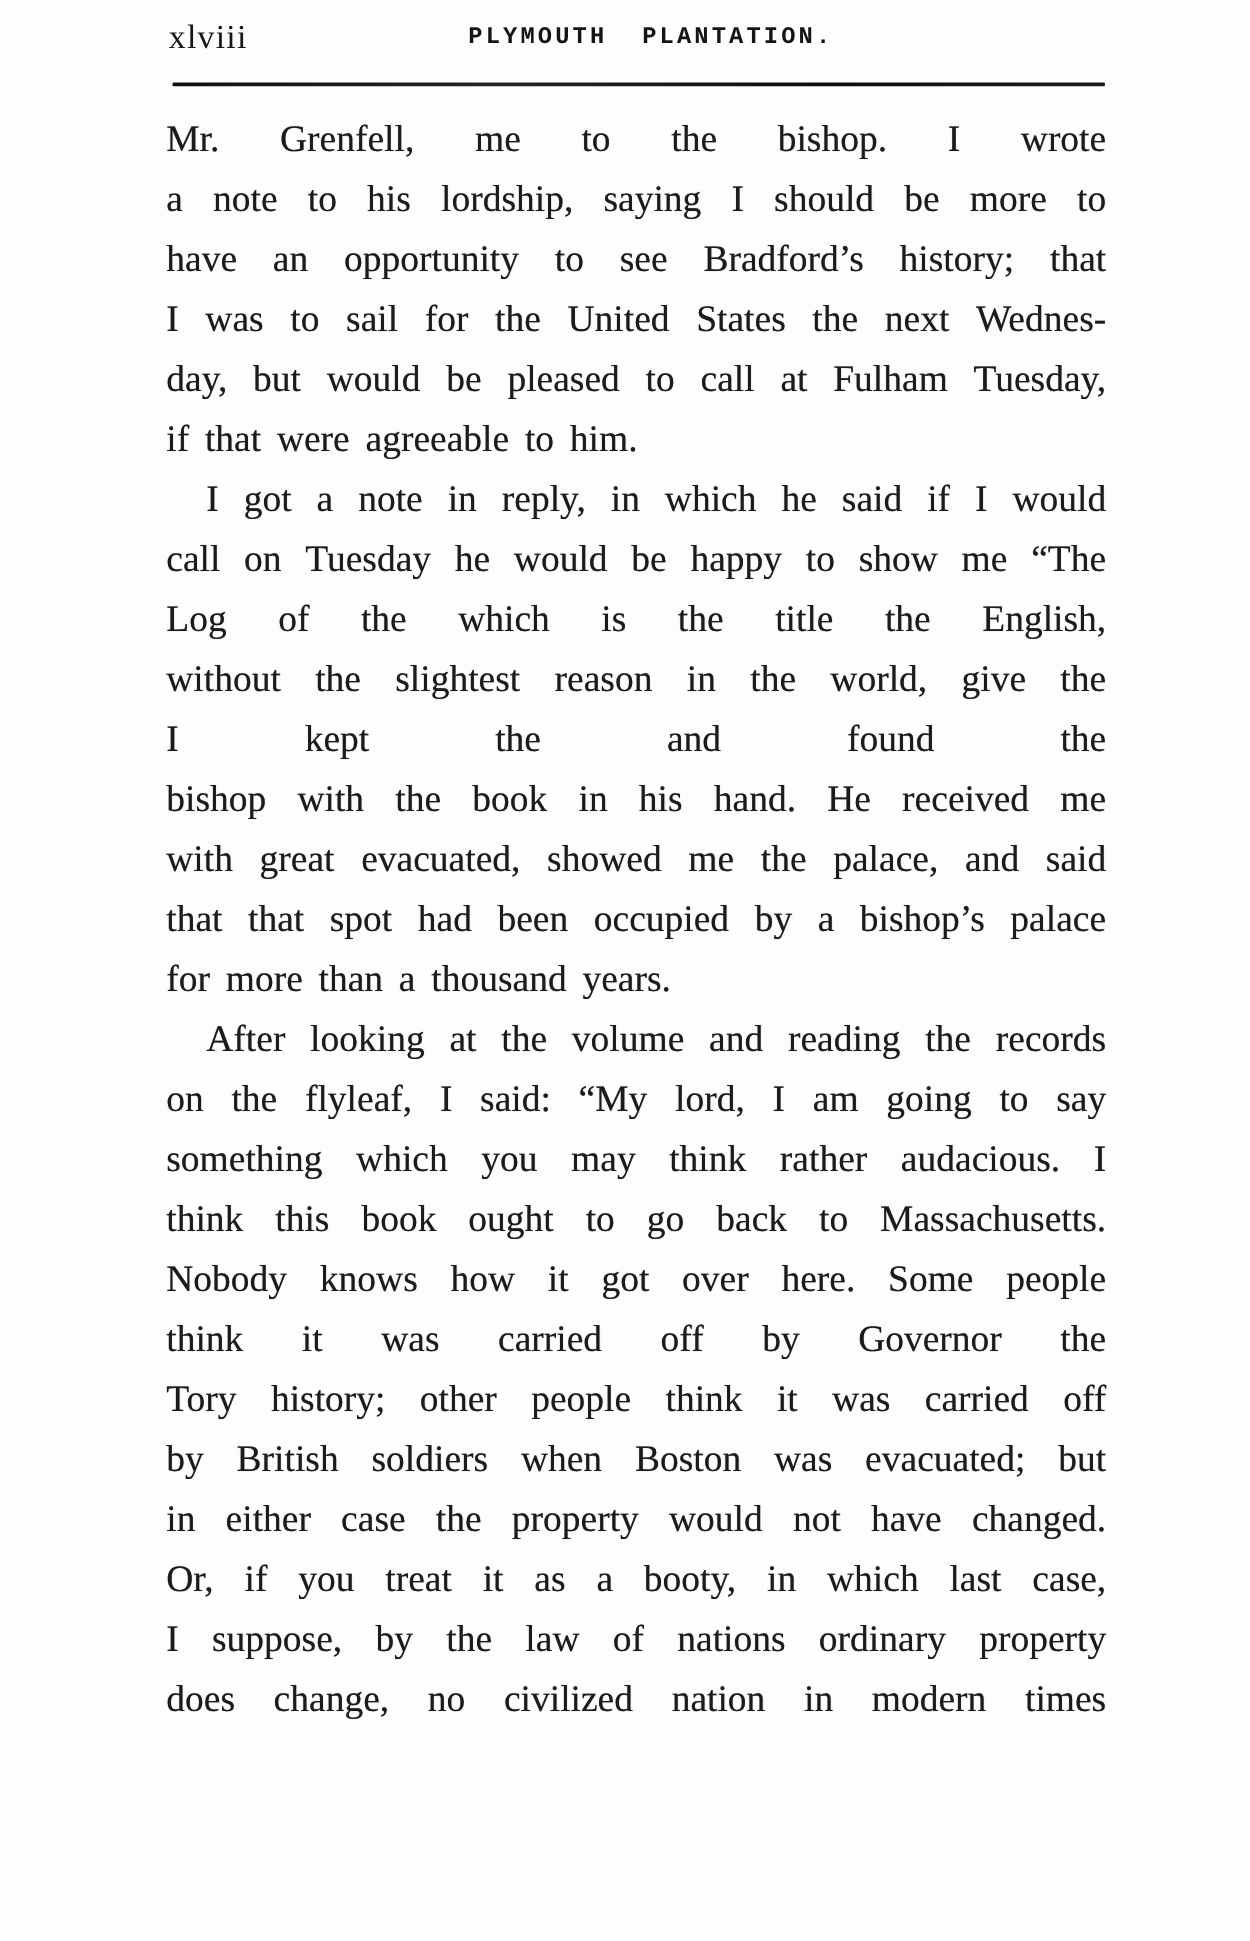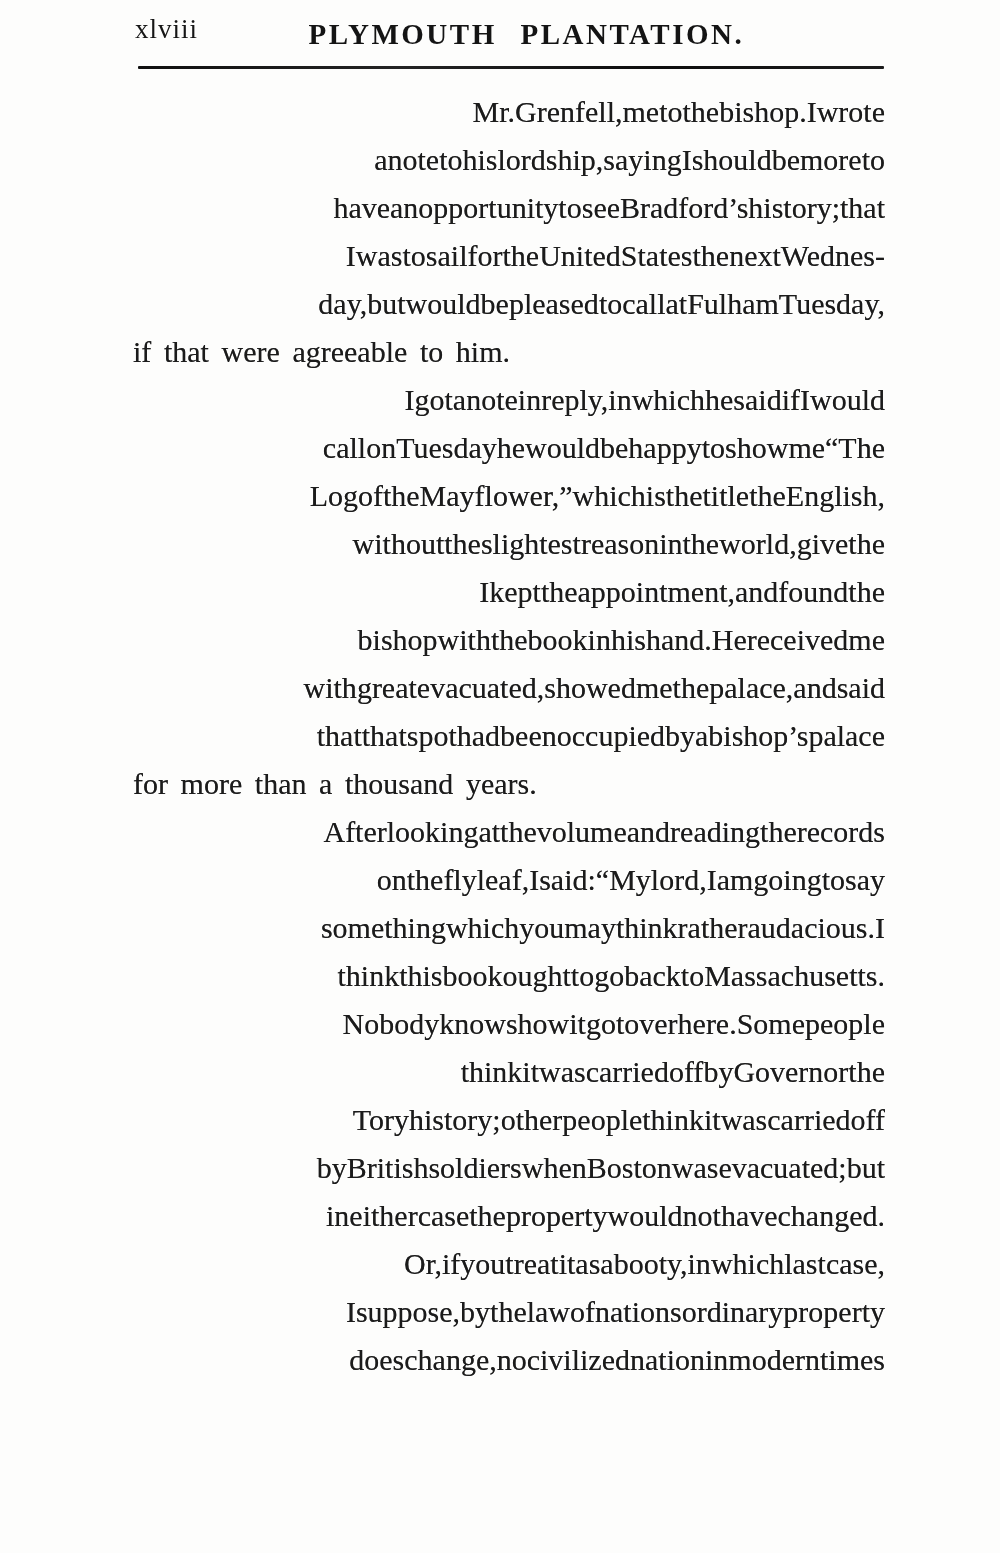--- a/index.html
+++ b/index.html
@@ -32,26 +32,27 @@
     top: 2px;
     font-size: 27px;
     letter-spacing: 1px;
     color: #161616;
   }
   .head-title {
     position: absolute;
     left: 50%;
     top: 6px;
     transform: translateX(-46%);
-    font-size: 29px;
+    font-size: 19px;
     font-weight: 700;
     letter-spacing: 2.5px;
     word-spacing: 14px;
     white-space: nowrap;
     color: #141414;
+    font-family: Liberation Mono, monospace;
   }
 
   
   .head-rule {
     position: absolute;
     top: 66px;
     left: 138px;
     width: 746px;
     height: 3px;
     background: linear-gradient(90deg, #101010 0%, #242424 35%, #0d0d0d 70%, #1c1c1c 100%);
@@ -63,21 +64,21 @@
     position: absolute;
     top: 88px;
     left: 133px;
     width: 752px;
     font-size: 30px;
     color: #1b1b1b;
     text-shadow: 0 0 0.6px rgba(25,25,25,0.65);
   }
   .line {
     display: flex;
-    justify-content: flex-end;
+    justify-content: space-between;
     align-items: baseline;
     height: 48px;
     line-height: 48px;
     white-space: nowrap;
     overflow: visible;
   }
   .line.indent {
     padding-left: 32px;
   }
   .line.para-end {
@@ -192,21 +193,20 @@
         <span class="word">happy</span>
         <span class="word">to</span>
         <span class="word">show</span>
         <span class="word">me</span>
         <span class="word">“The</span>
       </div>
       <div class="line">
         <span class="word">Log</span>
         <span class="word">of</span>
         <span class="word">the</span>
-        <span class="word">Mayflower,”</span>
         <span class="word">which</span>
         <span class="word">is</span>
         <span class="word">the</span>
         <span class="word">title</span>
         <span class="word">the</span>
         <span class="word">English,</span>
       </div>
       <div class="line">
         <span class="word">without</span>
         <span class="word">the</span>
@@ -215,21 +215,20 @@
         <span class="word">in</span>
         <span class="word">the</span>
         <span class="word">world,</span>
         <span class="word">give</span>
         <span class="word">the</span>
       </div>
       <div class="line">
         <span class="word">I</span>
         <span class="word">kept</span>
         <span class="word">the</span>
-        <span class="word">appointment,</span>
         <span class="word">and</span>
         <span class="word">found</span>
         <span class="word">the</span>
       </div>
       <div class="line">
         <span class="word">bishop</span>
         <span class="word">with</span>
         <span class="word">the</span>
         <span class="word">book</span>
         <span class="word">in</span>

